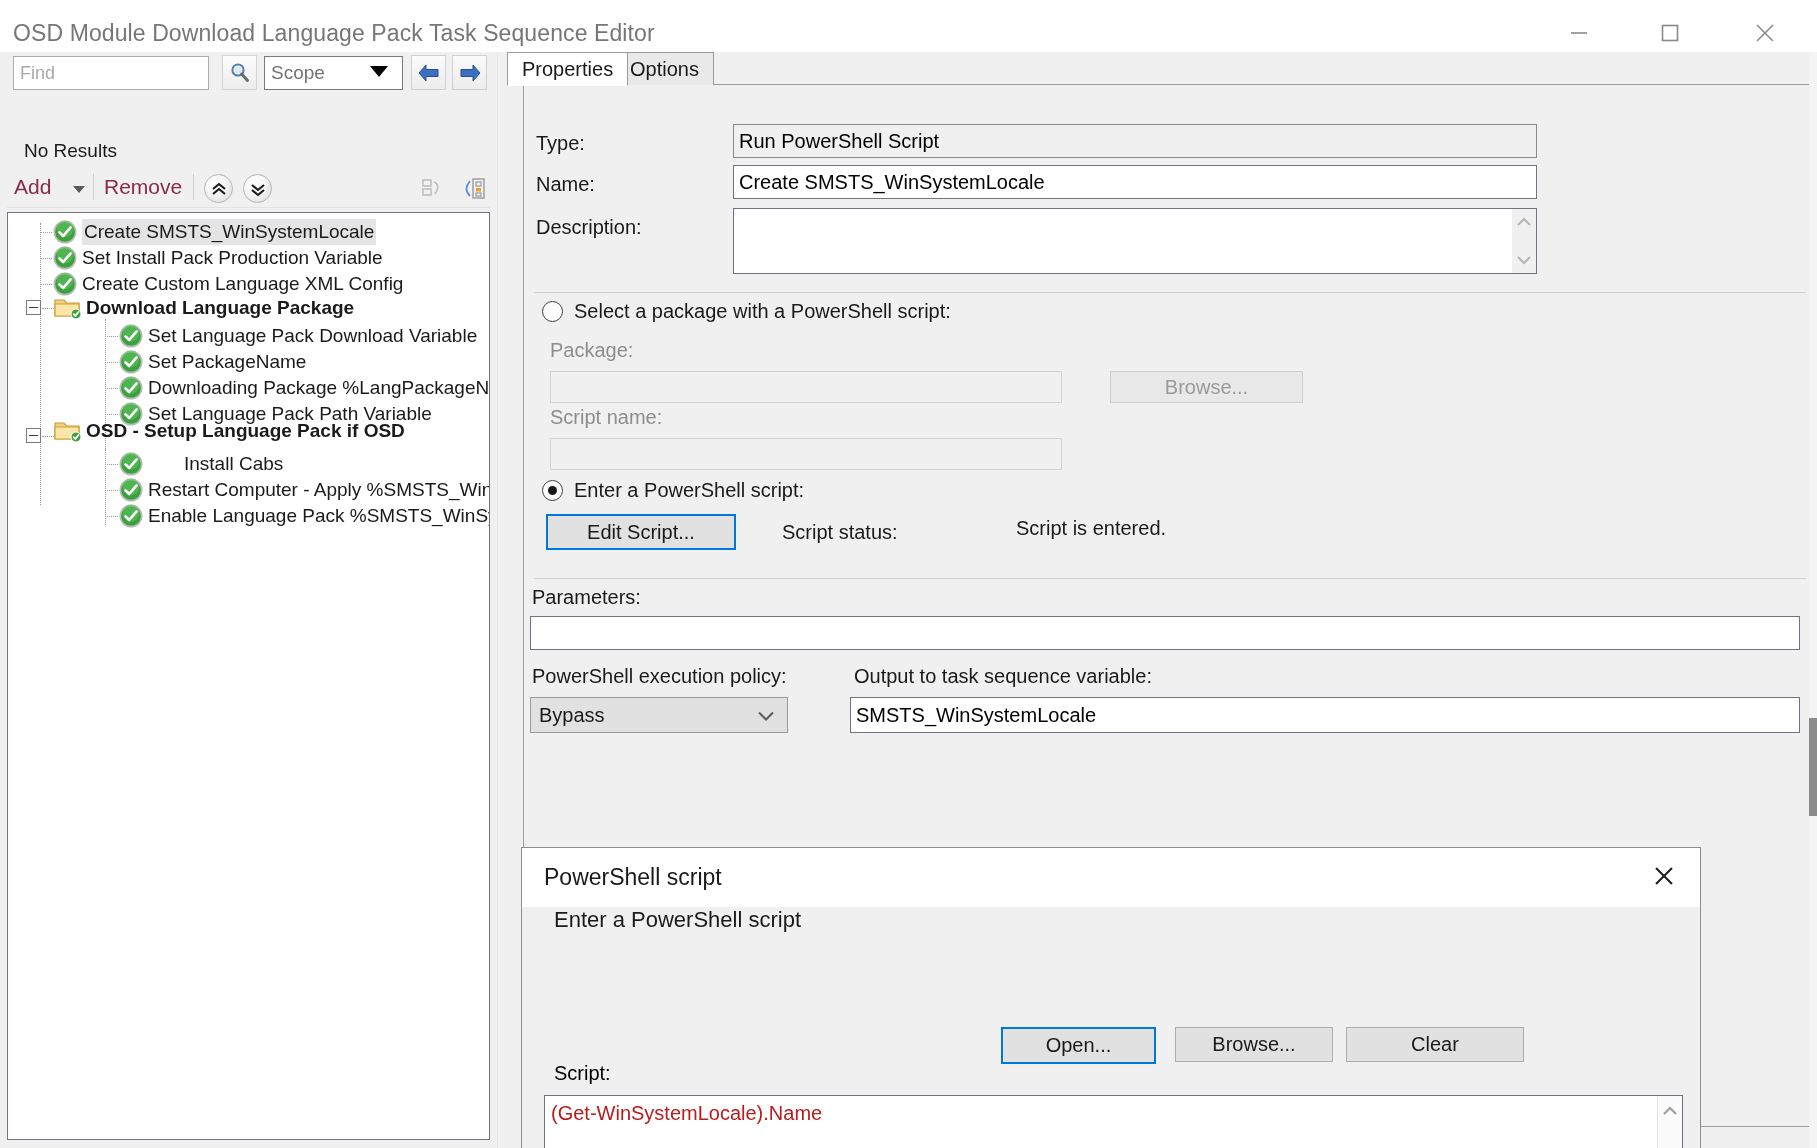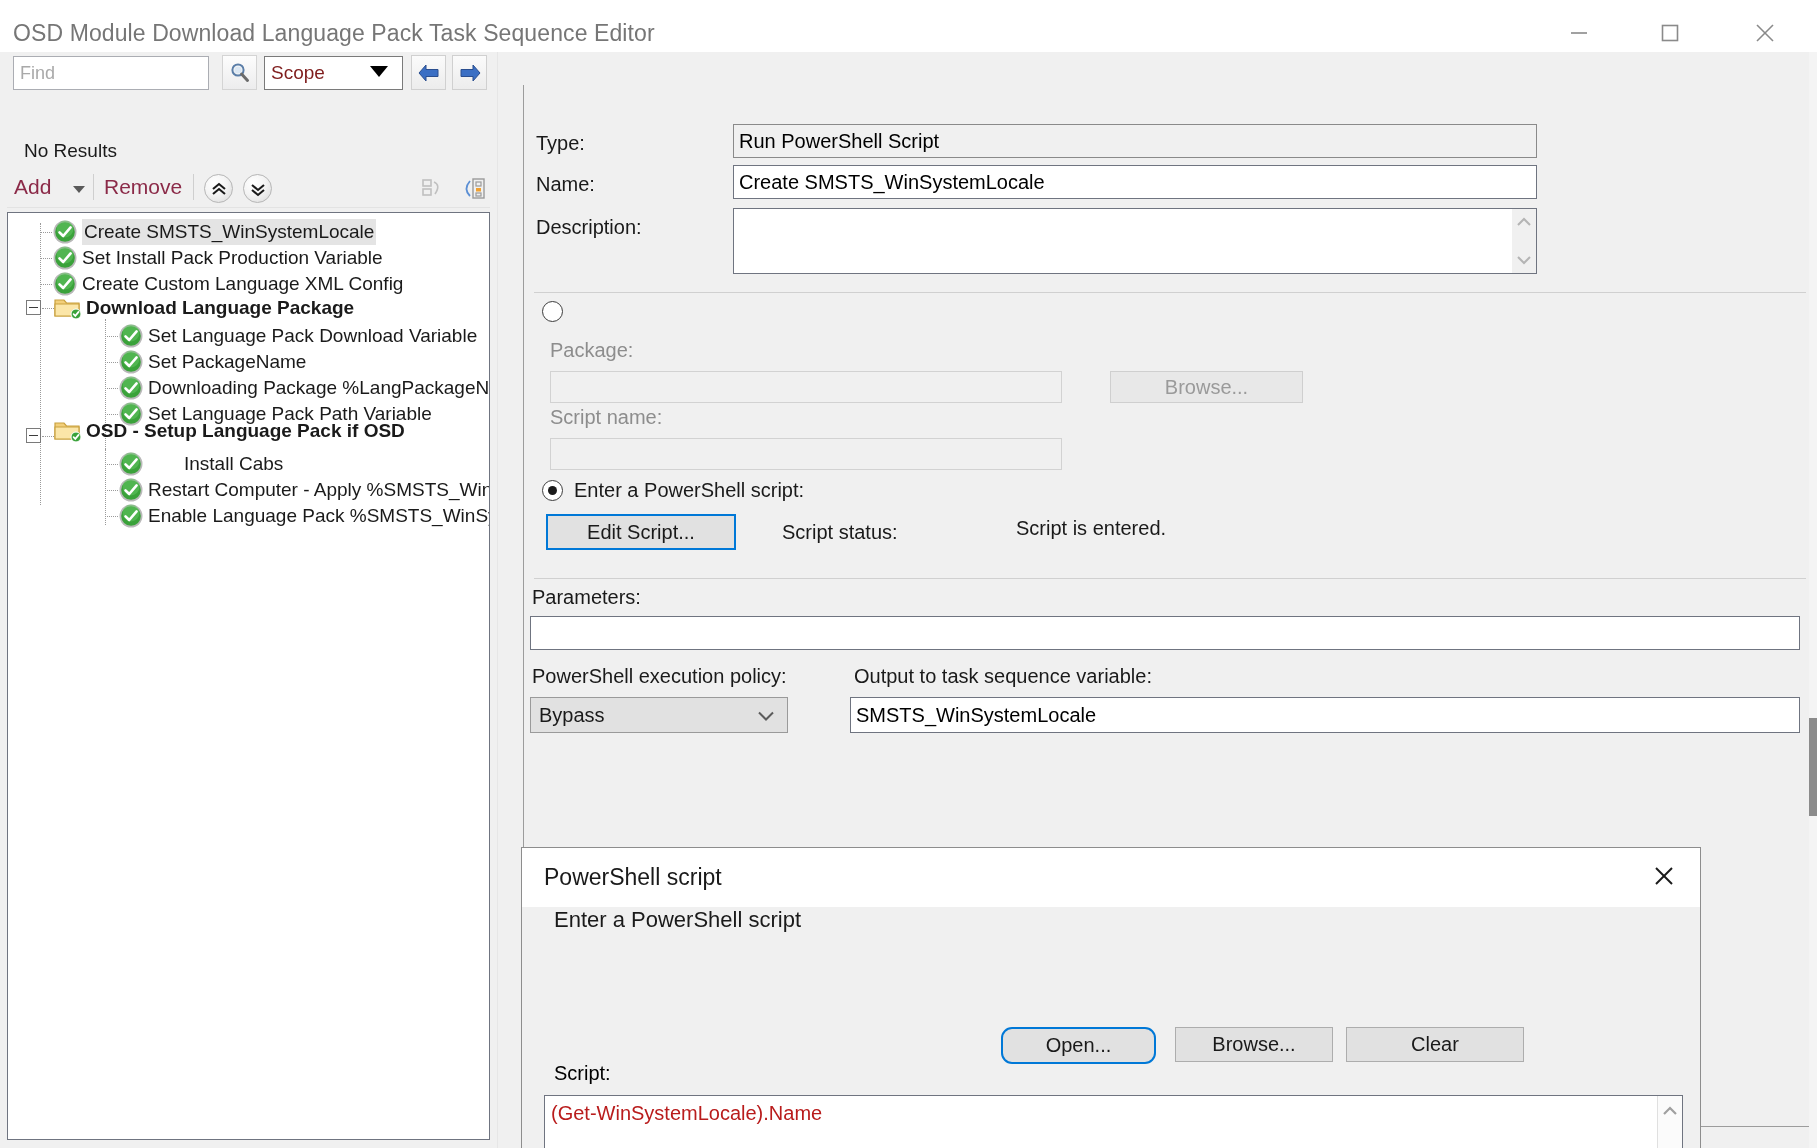--- a/index.html
+++ b/index.html
@@ -63,21 +63,21 @@
     background: linear-gradient(#fdfdfd,#ececed);
     border: 1px solid #d4d4d4;
     display: flex; align-items: center; justify-content: center;
   }
   .scope-select {
     position: absolute; left: 264px; top: 4px;
     width: 139px; height: 34px;
     background: #ffffff;
     border: 1px solid #7a7a7a;
     font-family: "Liberation Sans", sans-serif;
-    font-size: 19px; color: #7f1d1d;
+    font-size: 19px; color: #737373;
     padding-left: 6px; padding-right: 16px;
     line-height: 32px;
   }
   .scope-caret {
     position: absolute; left: 370px; top: 14px;
     width: 0; height: 0;
     border-left: 9px solid transparent;
     border-right: 9px solid transparent;
     border-top: 11px solid #000;
   }
@@ -615,20 +615,29 @@
       </div>
       <div class="dash-h" style="left:97px; top:303px; width:13px;"></div>
 
     </div>
   </div>
 
   <div class="pane-divider"></div>
 
   <div class="rightpane">
 
+    <div class="tabstrip">
+      <div class="tabline"></div>
+      <div class="tab active tab-properties">
+        <span>Properties</span>
+      </div>
+      <div class="tab tab-options">
+        <span>Options</span>
+      </div>
+    </div>
 
     <div class="propcard">
 
       <div class="lbl-static" style="left:12px; top:47px;">Type:</div>
       <div class="tbx readonly" style="left:209px; top:39px; width:804px; height:34px; line-height:32px;">Run PowerShell Script</div>
 
       <div class="lbl-static" style="left:12px; top:88px;">Name:</div>
       <div class="tbx" style="left:209px; top:80px; width:804px; height:34px; line-height:32px;">Create SMSTS_WinSystemLocale</div>
 
       <div class="lbl-static" style="left:12px; top:131px;">Description:</div>
@@ -644,20 +653,21 @@
             <svg width="16" height="10" viewBox="0 0 16 10">
                 <path d="M2 2 L8 8 L14 2" fill="none" stroke="#b4b4b4" stroke-width="2"></path>
               </svg>
           </span>
         </div>
       </div>
 
       <div class="divider-h" style="left:10px; top:207px; width:1272px;"></div>
 
       <div class="radio" style="left:18px; top:216px;"></div>
+      <div class="lbl-static" style="left:50px; top:215px;">Select a package with a PowerShell script:</div>
 
       <div class="lbl-dim" style="left:26px; top:254px;">Package:</div>
       <div class="tbx disabled" style="left:26px; top:286px; width:512px; height:32px; line-height:30px;"></div>
       <div class="btn disabled" style="left:586px; top:286px; width:193px; height:32px;">Browse...</div>
 
       <div class="lbl-dim" style="left:26px; top:321px;">Script name:</div>
       <div class="tbx disabled" style="left:26px; top:353px; width:512px; height:32px; line-height:30px;"></div>
 
       <div class="radio checked" style="left:18px; top:395px;"></div>
       <div class="lbl-static" style="left:50px; top:394px;">Enter a PowerShell script:</div>
@@ -697,21 +707,21 @@
         <svg width="30" height="30" viewBox="0 0 30 30">
           <line x1="7" y1="7" x2="23" y2="23" stroke="#1a1a1a" stroke-width="1.9"></line>
           <line x1="23" y1="7" x2="7" y2="23" stroke="#1a1a1a" stroke-width="1.9"></line>
         </svg>
       </div>
     </div>
 
     <div class="modal-body">
       <div class="modal-sub" style="top:0px;">Enter a PowerShell script</div>
 
-      <div class="btn focused" style="left:479px; top:120px; width:155px; height:37px;border-radius:11px;">Open...</div>
+      <div class="btn focused" style="left:479px; top:120px; width:155px; height:37px;">Open...</div>
       <div class="btn" style="left:653px; top:120px; width:158px; height:35px;">Browse...</div>
       <div class="btn" style="left:824px; top:120px; width:178px; height:35px;">Clear</div>
 
       <div class="script-label">Script:</div>
 
       <div class="script-box">
         <div class="script-text">(Get-WinSystemLocale).Name</div>
         <div class="script-scroll">
           <span>
             <svg width="16" height="10" viewBox="0 0 16 10">

